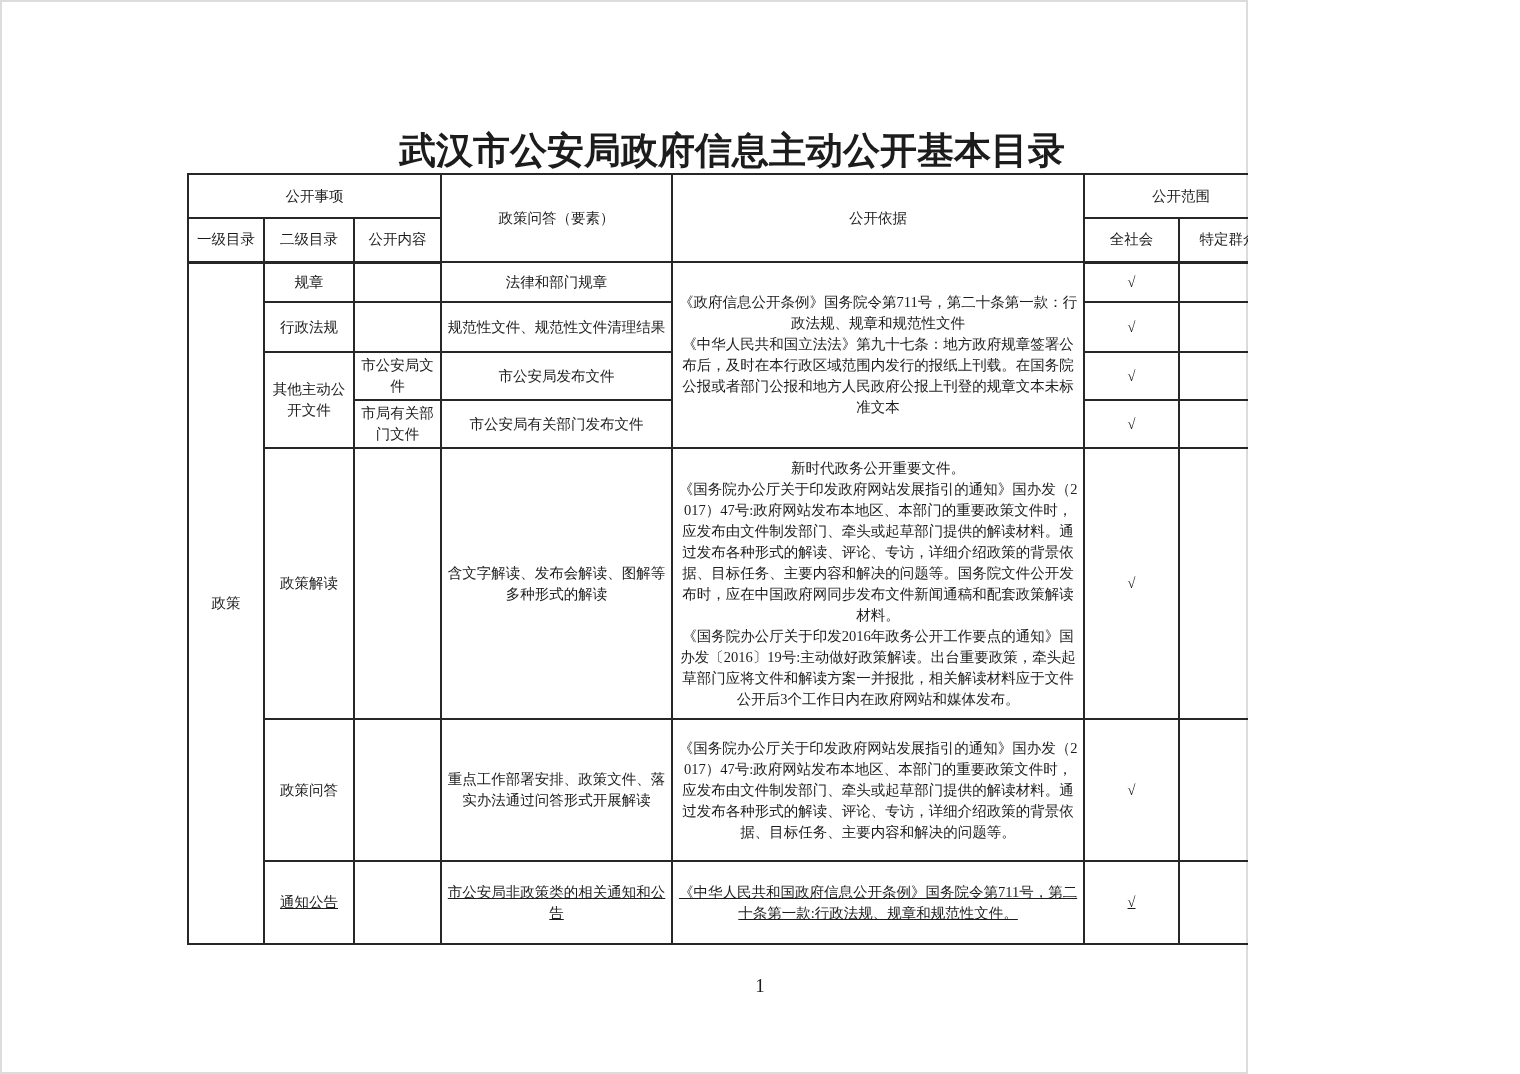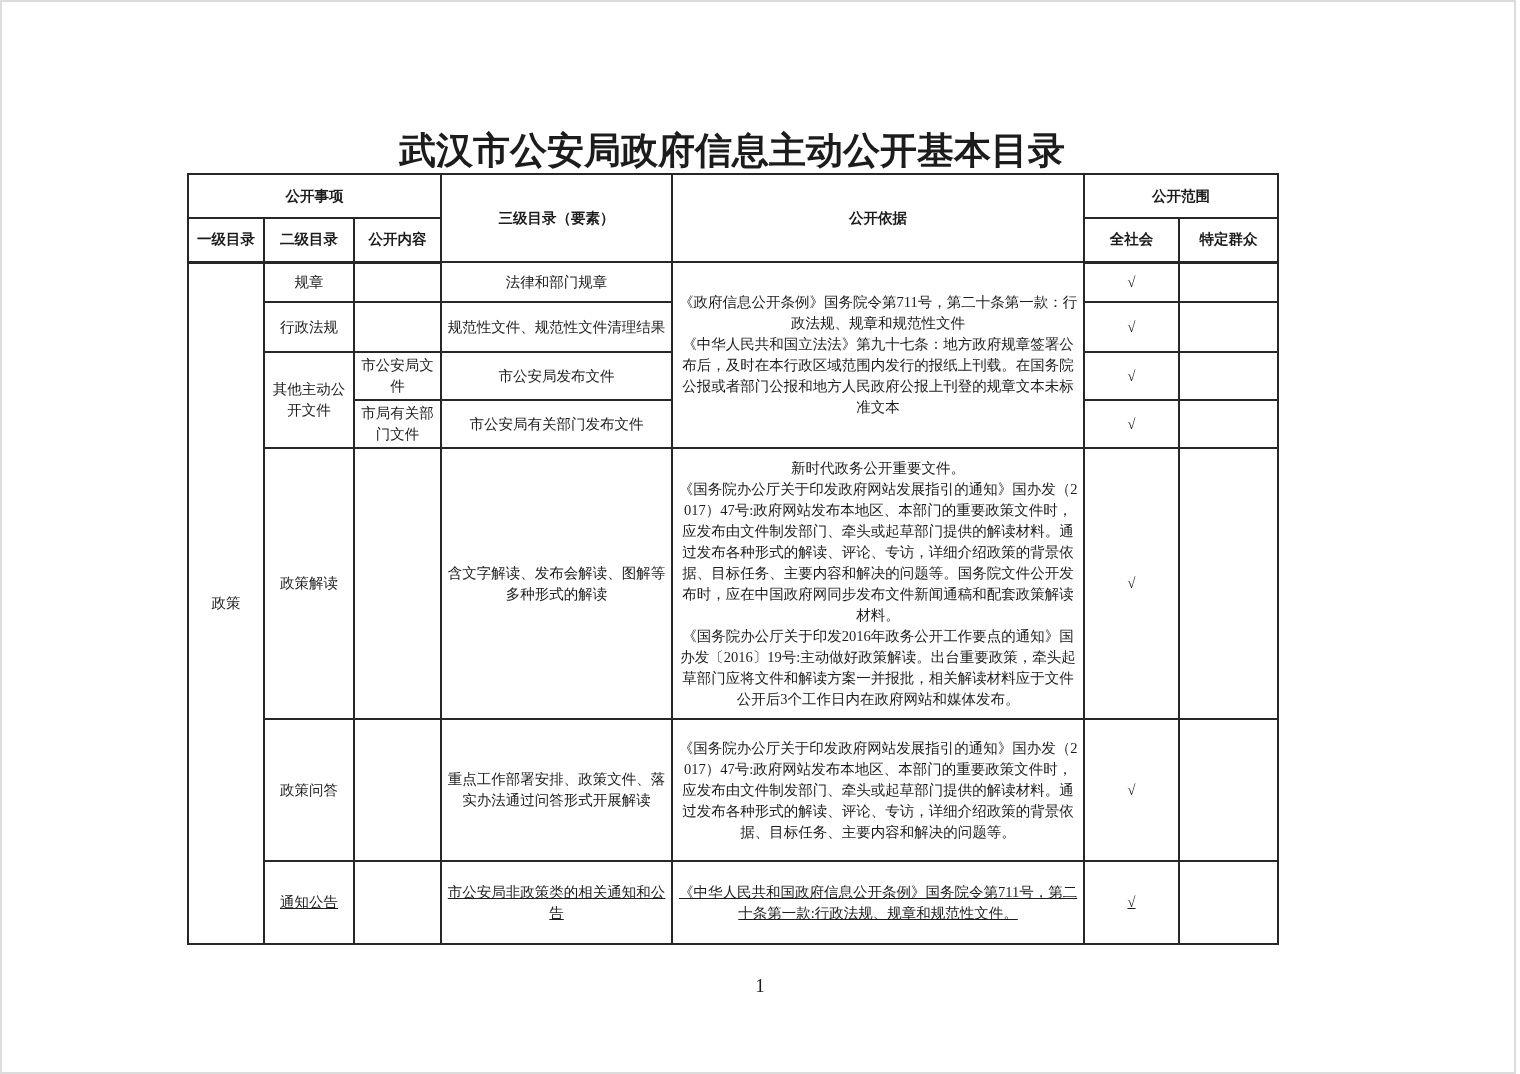--- a/index.html
+++ b/index.html
@@ -1,36 +1,36 @@
 <!DOCTYPE html>
 <html><head>
 <meta charset="utf-8">
 <style>
   html,body{margin:0;padding:0;background:#ffffff;}
   .page{
-    position:relative;width:1516px;height:1074px;background:#ffffff;
+    position:relative;width:1248px;height:1074px;background:#ffffff;
     font-family:"Liberation Serif", serif;color:#1c1c1c;overflow:hidden;
     box-shadow:inset 0 0 0 2px #dcdcdc;
   }
   .doc-title{
     position:absolute;top:126px;left:187px;width:1090px;text-align:center;
     font-size:37px;font-weight:bold;letter-spacing:0px;white-space:nowrap;
   }
   table.catalog{
     position:absolute;left:187px;top:173px;width:1090px;
     border-collapse:collapse;table-layout:fixed;
   }
   table.catalog th, table.catalog td{
     border:2px solid #272727;
     font-size:14.5px;line-height:21px;
     text-align:center;vertical-align:middle;
     padding:2px 4px;overflow:hidden;
     font-weight:normal;word-break:break-all;
   }
-  table.catalog thead th{font-weight:bold;}
+  table.catalog thead th{font-weight:normal;}
   table.catalog thead tr.hdr-bottom th{border-bottom-width:3px;}
   td.basis{
     text-align:justify;text-justify:inter-ideograph;
     white-space:pre-line;padding:4px 7px;
   }
   td.check{font-size:14px;}
   .page-number{
     position:absolute;top:975px;left:0;width:1520px;text-align:center;
     font-size:19px;
   }
@@ -54,21 +54,21 @@
         <col class="c-l2">
         <col class="c-l3">
       <col class="c-content">
         <col class="c-basis">
         <col class="c-all">
         <col class="c-spec">
     </colgroup>
     <thead>
       <tr class="r-h1">
         <th colspan="3">公开事项</th>
-        <th rowspan="2" class="spans">三级目录（要素）</th>
+        <th rowspan="2" class="spans">政策问答（要素）</th>
         <th rowspan="2" class="spans">公开依据</th>
         <th colspan="2">公开范围</th>
       </tr>
       <tr class="r-h2 hdr-bottom">
         <th>一级目录</th>
         <th>二级目录</th>
         <th>公开内容</th>
         <th>全社会</th>
         <th>特定群众</th>
       </tr>

